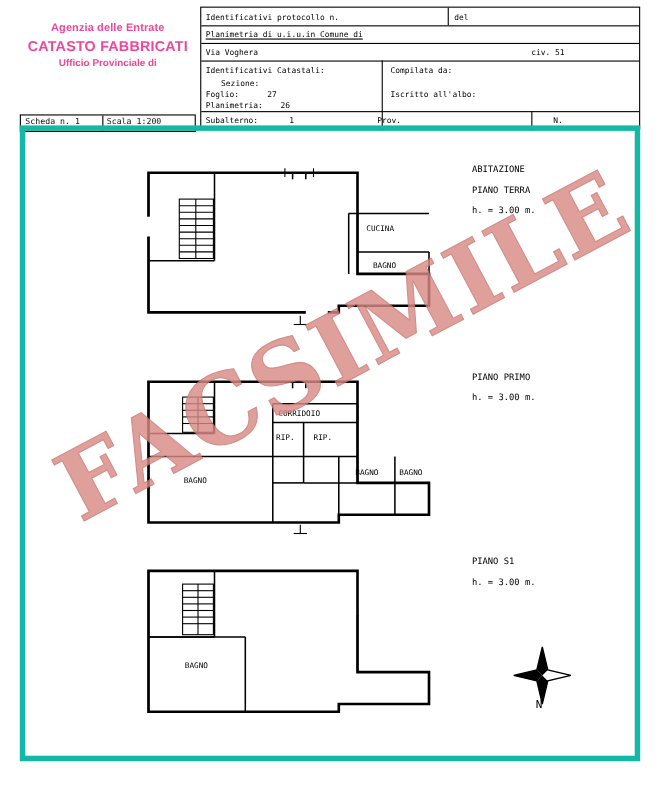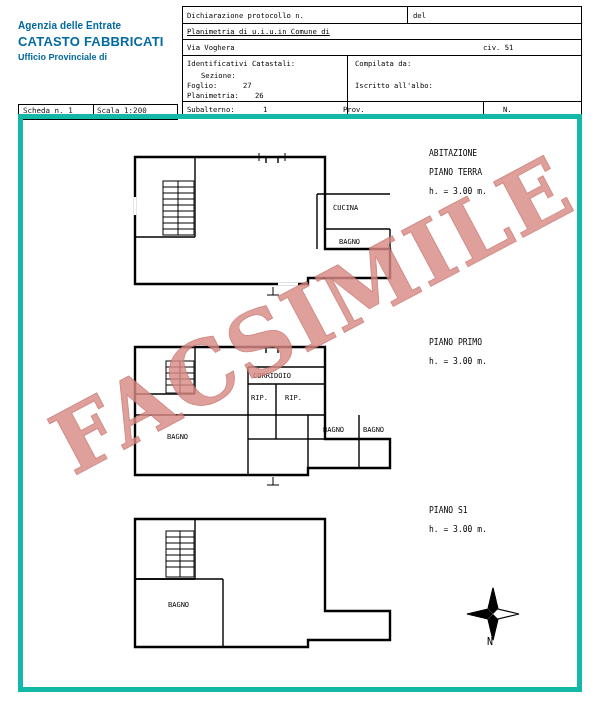--- a/index.html
+++ b/index.html
@@ -30,22 +30,22 @@
     left: 18px;
     top: 6px;
     width: 564px;
     height: 108px;
   }
   .agency-box {
     position: absolute;
     left: 0; top: 0;
     width: 160px;
     height: 96px;
-    text-align: left;
-    color: #0369a1;
+    text-align: center;
+    color: #ec4899;
   }
   .agency-line1 {
     font-size: 10px;
     font-weight: bold;
     margin-top: 14px;
     letter-spacing: 0.1px;
   }
   .agency-line2 {
     font-size: 13px;
     font-weight: bold;
@@ -197,21 +197,21 @@
       <div class="hline" style="top:16px;"></div>
       <div class="hline" style="top:32px;"></div>
       <div class="hline" style="top:48px;"></div>
       <div class="hline" style="top:94px;"></div>
 
       <div class="vline" style="left:224px; top:0; height:16px;"></div>
       <div class="vline" style="left:164px; top:48px; height:64px;"></div>
       <div class="vline" style="left:164px; top:94px; height:0px;"></div>
       <div class="vline" style="left:300px; top:94px; height:18px;"></div>
 
-      <div class="cellline" style="left:4px; top:4px;">Dichiarazione protocollo n.</div>
+      <div class="cellline" style="left:4px; top:4px;">Identificativi protocollo n.</div>
       <div class="cellline" style="left:230px; top:4px;">del</div>
 
       <div class="cellline" style="left:4px; top:20px;text-decoration:underline;">Planimetria di u.i.u.in Comune di</div>
 
       <div class="cellline" style="left:4px; top:36px;">Via Voghera</div>
       <div class="cellline" style="left:300px; top:36px;">civ. 51</div>
 
       <div class="cellline" style="left:4px; top:52px;">Identificativi Catastali:</div>
       <div class="cellline" style="left:18px; top:64px;">Sezione:</div>
       <div class="cellline" style="left:4px; top:74px;">Foglio:</div>

